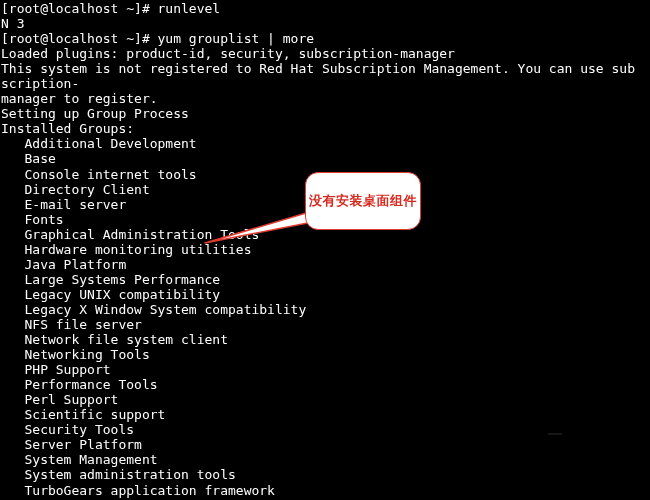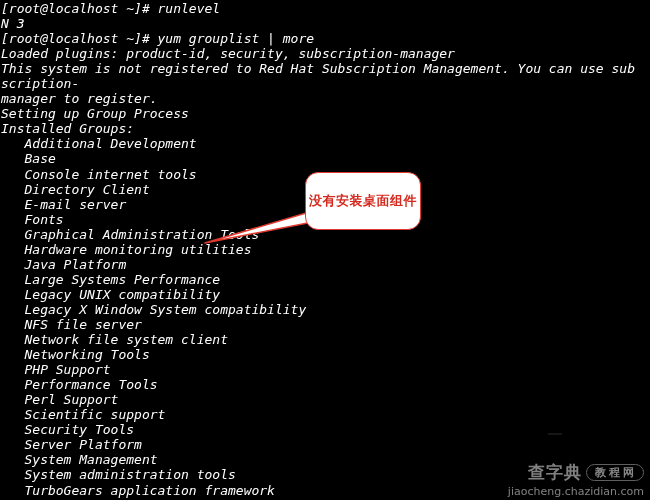--- a/index.html
+++ b/index.html
@@ -25,21 +25,20 @@
     color: #ffffff;
     font-family: "DejaVu Sans Mono", "Liberation Mono", monospace;
     font-size: 13px;
     line-height: 15.05px;
     letter-spacing: 0px;
     white-space: pre;
   }
   .tline {
     height: 15.05px;
     white-space: pre;
-    font-style: italic;
   }
   
   #callout {
     position: absolute;
     left: 305px;
     top: 172px;
     width: 116px;
     height: 58px;
     background: #ffffff;
     border: 1.4px solid #e03a30;
@@ -125,21 +124,14 @@
   <svg id="pointer" viewBox="0 0 130 60" width="130" height="60">
     <polygon points="10,53 128,18 128,30" fill="#ffffff" stroke="#e03a30" stroke-width="1.6" stroke-linejoin="round"></polygon>
   </svg>
 
   <div id="callout">
     <span id="callout-text">没有安装桌面组件</span>
   </div>
 
   <div id="faint-artifact"></div>
 
-  <div id="watermark">
-    <div id="wm-row">
-      <span id="wm-brand">查字典</span>
-      <span id="wm-tag">教程网</span>
-    </div>
-    <div id="wm-url">jiaocheng.chazidian.com</div>
-  </div>
 
 </div>
 
 </body></html>

